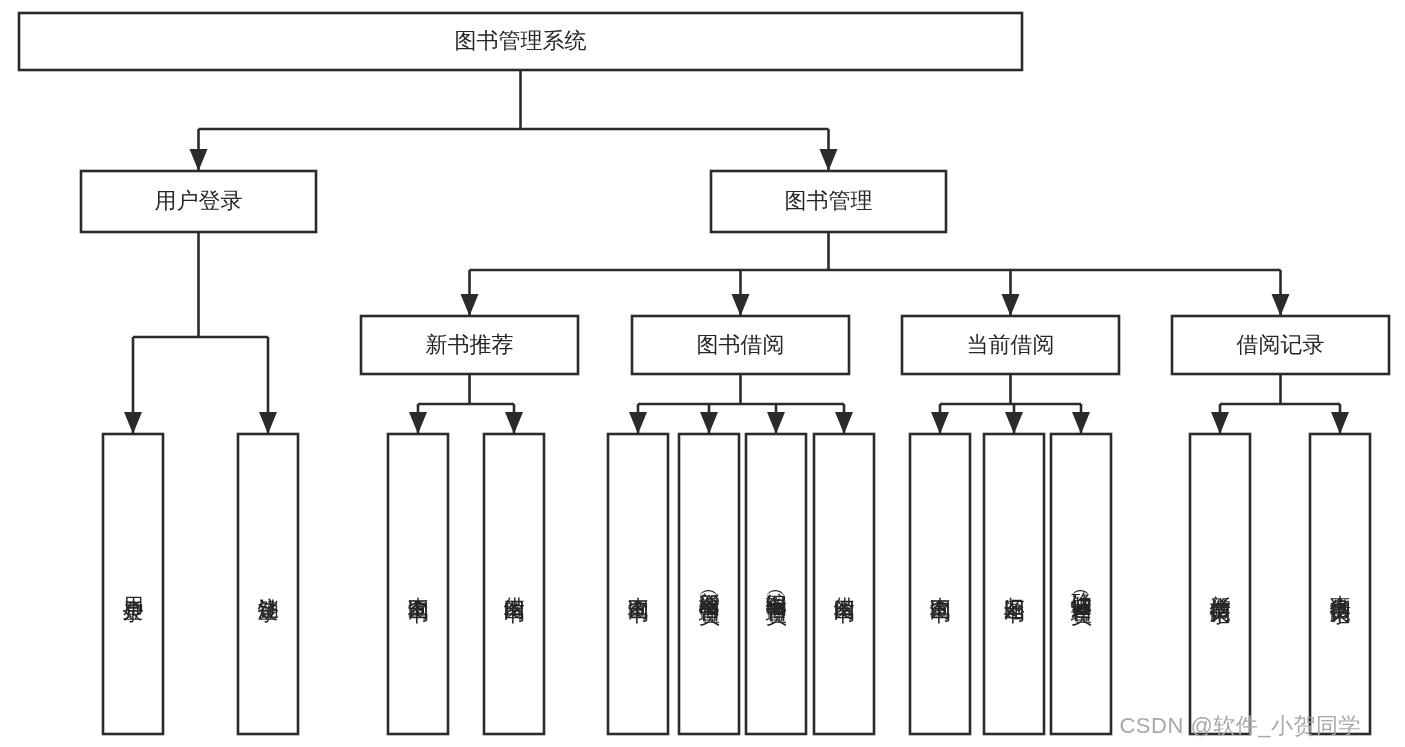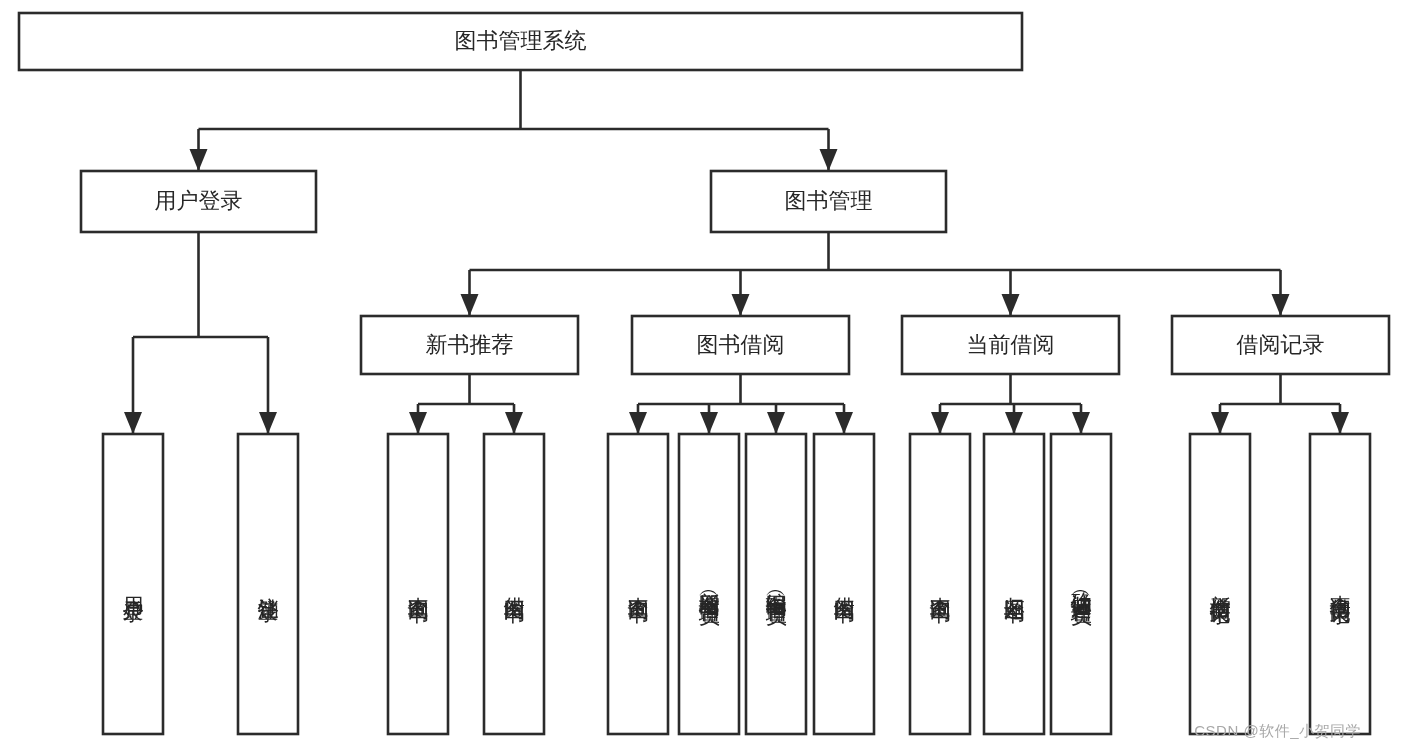--- a/index.html
+++ b/index.html
@@ -58,21 +58,21 @@
     color: #262626;
     letter-spacing: 2px;
     white-space: nowrap;
     text-align: center;
   }
   .watermark {
     position: absolute;
     right: 12px;
     bottom: 6px;
     font-family: "Liberation Sans", "DejaVu Sans", sans-serif;
-    font-size: 15px;
+    font-size: 22px;
     color: #a8a8a8;
     letter-spacing: 0.5px;
     white-space: nowrap;
   }
 </style>
 </head>
 <body>
 
 <div id="diagram-root">
   <svg id="diagram-svg" width="1405" height="747" viewBox="0 0 1405 747" xmlns="http://www.w3.org/2000/svg">

